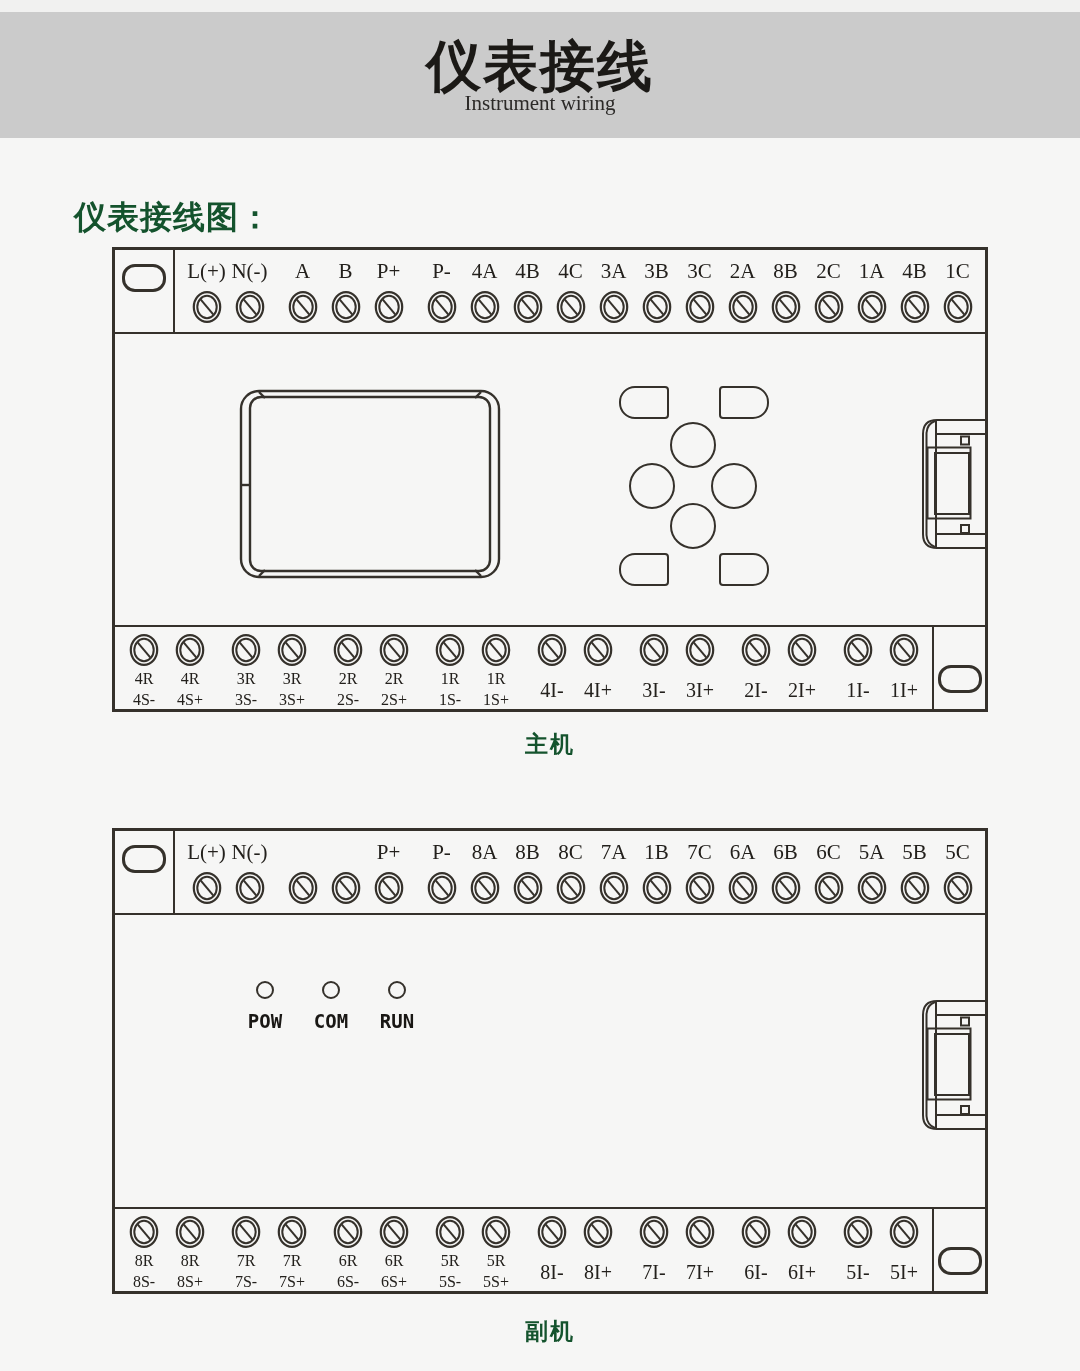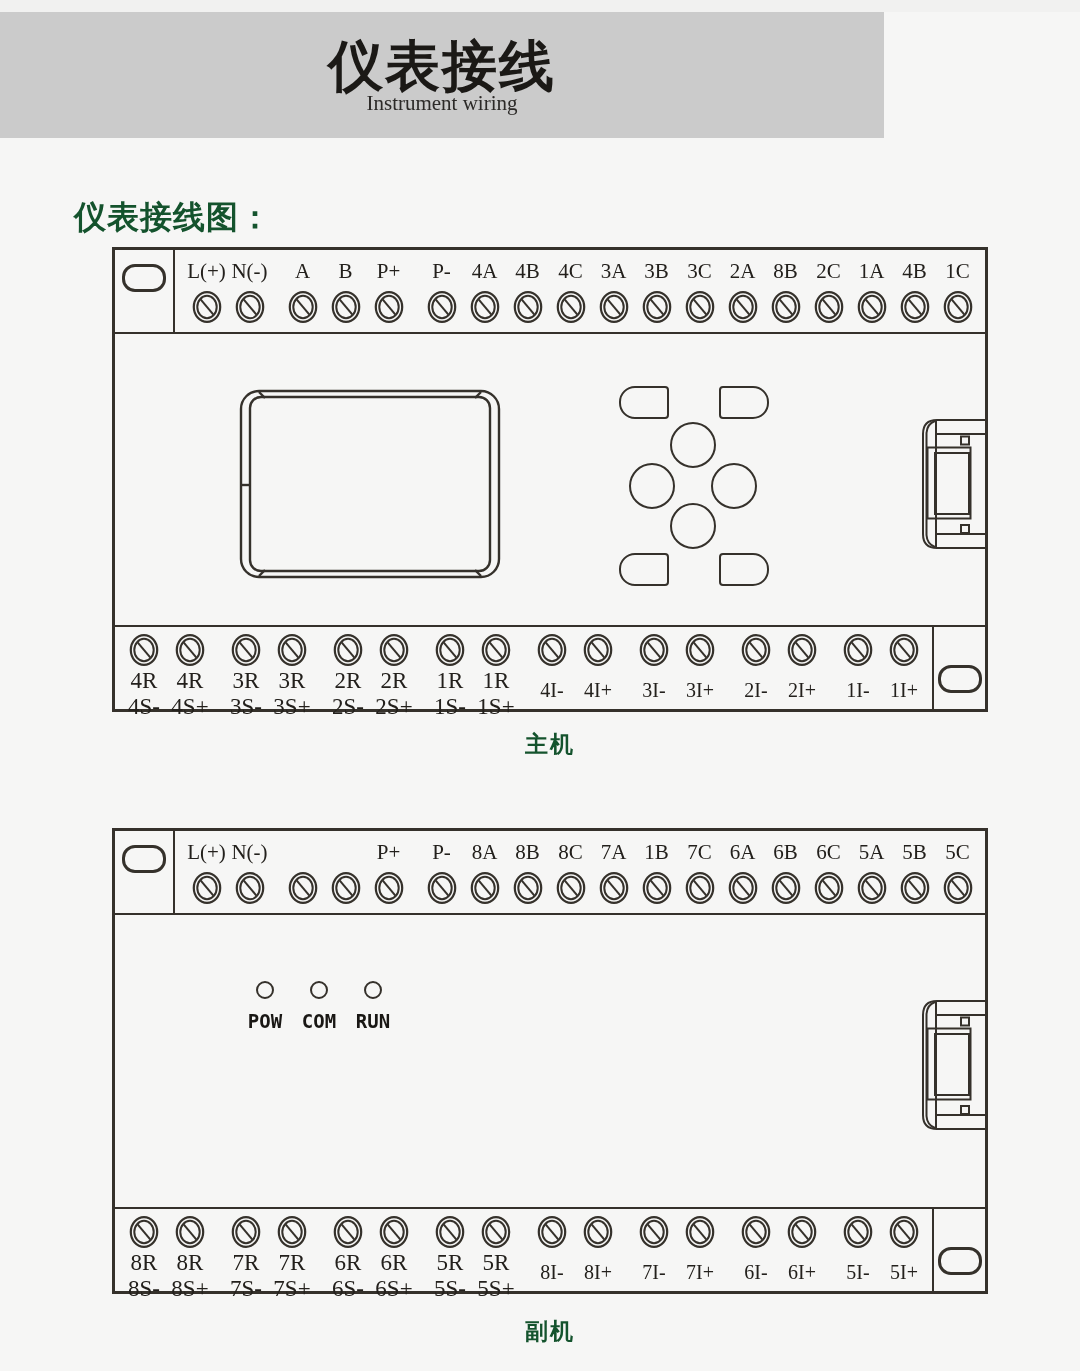--- a/index.html
+++ b/index.html
@@ -10,21 +10,21 @@
   }
   *{margin:0;padding:0;box-sizing:border-box;}
   html,body{width:1080px;}
   body{
     position:relative;width:1080px;height:1371px;background:var(--page);
     font-family:"Liberation Serif","DejaVu Serif",serif;color:var(--text);
     overflow:hidden;
   }
   
   .topstrip{position:absolute;left:0;top:0;width:1080px;height:12px;background:#f1f1f0;}
-  .banner{position:absolute;left:0;top:12px;width:884px;height:126px;background:var(--banner);text-align:center;}
+  .banner{position:absolute;left:0;top:12px;width:1080px;height:126px;background:var(--banner);text-align:center;}
   .banner-title{
     font-family:"Liberation Sans","DejaVu Sans",sans-serif;font-weight:700;
     font-size:55px;line-height:60px;margin-top:24px;color:#1b1916;letter-spacing:2px;
   }
   .banner-subtitle{
     font-family:Liberation Serif, serif;font-weight:400;
     font-size:21px;line-height:22px;margin-top:-4px;color:#2c2a28;
   }
   
   .heading{
@@ -56,41 +56,41 @@
   .t-cell{flex:none;display:flex;flex-direction:column;align-items:center;}
   .t-cell-top{width:43px;padding-top:6px;}
   .t-cell-bottom{width:46px;padding-top:6px;}
   .group-gap{margin-left:10px;}
   .t-label{
     height:30px;line-height:30px;font-size:21px;white-space:nowrap;
     text-align:center;color:var(--text);
   }
   .t-cell-top .screw{margin-top:4px;}
   .t-label2{
-    margin-top:1px;font-size:23px;line-height:26px;text-align:center;
+    margin-top:1px;font-size:16px;line-height:21px;text-align:center;
     white-space:nowrap;color:var(--text);
   }
   .t-label1{
     margin-top:13px;font-size:20px;line-height:20px;text-align:left;
     white-space:nowrap;color:var(--text);
   }
   .screw ellipse, .screw line{stroke:var(--line);fill:none;}
   
   .display-svg{position:absolute;left:124px;top:55px;}
   .display-svg rect,.display-svg line,.display-svg path{stroke:var(--line);fill:none;stroke-width:2.4;}
   
   .kbtn{position:absolute;width:50px;height:33px;border:2.4px solid var(--line);background:transparent;}
   .kbtn-left{border-radius:16px 4px 4px 16px;}
   .kbtn-right{border-radius:4px 16px 16px 4px;}
   .kcircle{position:absolute;width:46px;height:46px;border:2.4px solid var(--line);border-radius:50%;background:transparent;}
   
   .connector-svg{position:absolute;right:0;top:85px;}
   .connector-svg path,.connector-svg line,.connector-svg rect{stroke:var(--line);fill:none;stroke-width:2;}
   
-  .led-row{position:absolute;left:128px;top:66px;display:flex;gap:10px;}
+  .led-row{position:absolute;left:128px;top:66px;display:flex;gap:22px;}
   .led{width:44px;display:flex;flex-direction:column;align-items:center;}
   .led-circle{width:18px;height:18px;border:2.2px solid var(--line);border-radius:50%;}
   .led-label{
     margin-top:11px;font-family:"DejaVu Sans Mono","Liberation Mono",monospace;
     font-weight:700;font-size:19px;color:#191714;letter-spacing:0px;
   }
   
   .caption{
     position:absolute;left:112px;width:876px;text-align:center;
     font-family:"Liberation Serif","DejaVu Serif",serif;font-weight:700;

